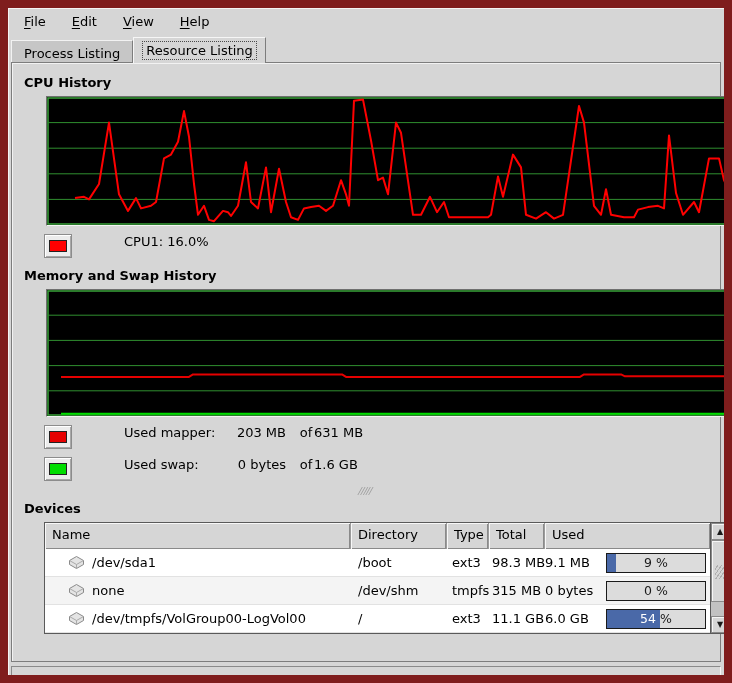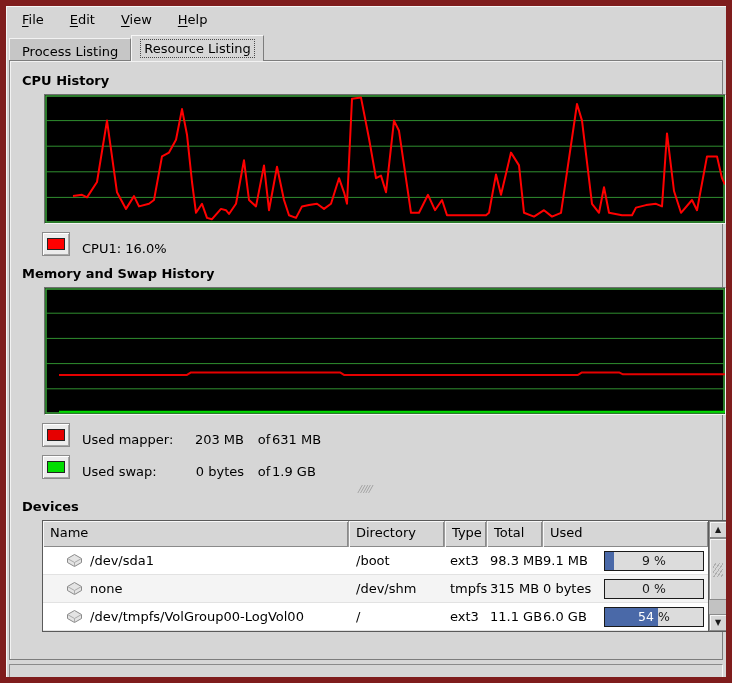--- a/index.html
+++ b/index.html
@@ -2,21 +2,21 @@
 <html><head>
 <meta charset="utf-8">
 <style>
   * { box-sizing: border-box; margin: 0; padding: 0; }
   html,body { background:#888; }
   body { font-family:"DejaVu Sans","Liberation Sans",sans-serif; font-size:13px; color:#000; }
 
   .window{
     width:732px; height:683px;
     background:#d6d6d6;
-    border:6px solid #7f1d1d;
+    border:8px solid #7f1d1d;
     box-shadow: inset 1px 1px 0 #f5f5f5;
     position:relative;
     overflow:hidden;
   }
 
   
   .menubar{ display:flex; gap:14px; padding:5px 10px 3px 10px; height:27px; }
   .menu-item{ padding:1px 6px; cursor:default; }
   .menu-item u{ text-underline-offset:2px; }
 
@@ -53,21 +53,21 @@
 
   .graph-wrap{ margin-left:22px; width:682px; }
   .graph{
     border:1px solid;
     border-color:#6f6f6f #f4f4f4 #f4f4f4 #6f6f6f;
     background:#000;
     display:block;
   }
   .graph svg{ display:block; }
 
-  .legend-row{ display:flex; align-items:flex-end; margin:8px 0 6px 20px; }
+  .legend-row{ display:flex; align-items:flex-start; margin:8px 0 6px 20px;gap:40px; }
   .swatch{
     width:28px; height:24px; background:#ececec;
     border:1px solid #8c8c8c;
     box-shadow: inset 1px 1px 0 #ffffff, inset -1px -1px 0 #a8a8a8;
     display:flex; align-items:center; justify-content:center;
     margin-right:12px;
   }
   .swatch-inner{ width:18px; height:12px; border:1px solid #222; }
 
   .legend-grid{ display:grid; grid-template-columns:104px 58px 28px auto; align-items:center; }
@@ -208,21 +208,21 @@
       </span>
     </div>
     <div class="legend-row">
       <span class="swatch">
           <span class="swatch-inner" id="swap-swatch" style="background: rgb(0, 221, 0);"></span>
         </span>
       <span class="legend-grid">
         <span>Used swap:</span>
         <span class="lv">0 bytes</span>
         <span class="lof">of</span>
-        <span>1.9 GB</span>
+        <span>1.6 GB</span>
       </span>
     </div>
 
     <div class="pane-grip">⁄⁄⁄⁄⁄</div>
 
     <div class="section-title">Devices</div>
     <div class="table-wrap">
       <div class="table-main">
         <div class="thead">
           <div class="th">Name</div>

